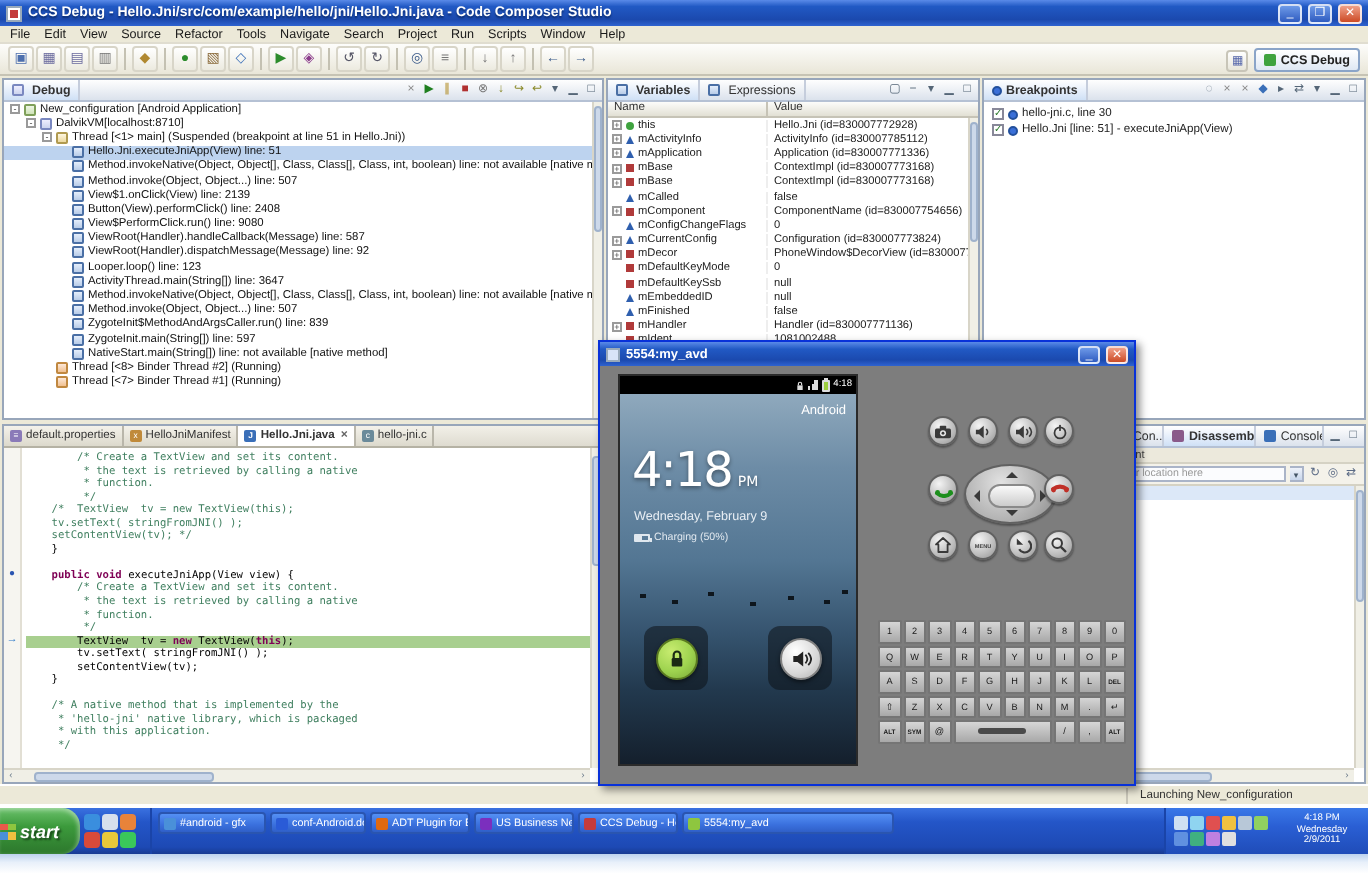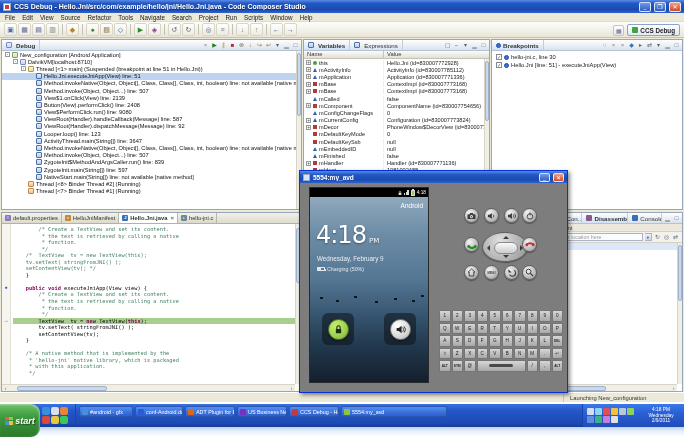--- a/index.html
+++ b/index.html
@@ -164,21 +164,21 @@
   #emu-keyboard{position:absolute;left:1px;top:123px;width:124px;display:flex;flex-direction:column;gap:1px;}
   .kb-row{display:grid;grid-template-columns:repeat(10,1fr);gap:1px;height:11.5px;}
   .key{background:linear-gradient(#d6d6d6,#a8a8a8);border:1px solid #757575;border-radius:1px;color:#1a1a1a;font-size:4.6px;display:flex;align-items:center;justify-content:center;overflow:hidden;}
   .key.small{font-size:3.2px;font-weight:bold;}
   .key.space{grid-column:span 4;}
   .space-bar{width:24px;height:3px;background:#4a4a4a;border-radius:1.5px;}
 
   
   #taskbar{position:absolute;left:0;top:404px;width:684px;height:23px;display:flex;align-items:flex-start;
     background:linear-gradient(180deg,#3a71e0 0%,var(--taskbar_blue,#2456c8) 30%,#1d49b4 85%,#173a92 100%);z-index:60;}
-  #start-btn{width:40px;height:33px;border-radius:0 9px 9px 0;display:flex;align-items:center;justify-content:center;gap:2px;color:#fff;font-weight:bold;font-style:italic;font-size:9px;flex:none;
+  #start-btn{width:40px;height:23px;border-radius:0 9px 9px 0;display:flex;align-items:center;justify-content:flex-start;gap:2px;color:#fff;font-weight:bold;font-style:italic;font-size:9px;flex:none;
     background:linear-gradient(180deg,#6cc26c 0%,var(--start_green,#3c9a3c) 40%,#2f7d2f 90%);box-shadow:inset -1px 1px 2px rgba(255,255,255,.4);text-shadow:1px 1px 1px #1a4a1a;}
   .flag{width:8px;height:8px;display:grid;grid-template-columns:1fr 1fr;grid-template-rows:1fr 1fr;gap:0.5px;flex:none;}
   .flag span:nth-child(1){background:#e85a4a;}.flag span:nth-child(2){background:#8ec63f;}
   .flag span:nth-child(3){background:#4a90d9;}.flag span:nth-child(4){background:#f0c040;}
   #quick-launch{width:36px;height:23px;display:flex;flex-wrap:wrap;align-content:center;gap:1px;padding:1px 2px;border-right:1px solid #1a44a8;flex:none;}
   .ql-icon{width:8px;height:8px;border-radius:2px;}
   #taskbar-buttons{display:flex;gap:2px;padding:2px 2px 0 3px;flex:1;overflow:hidden;}
   .task-btn{height:11px;background:linear-gradient(#5590f4,#3a70dd 60%,#2f5fc8);border:1px solid #2a55b0;border-radius:2px;color:#fff;font-size:5.4px;display:flex;align-items:center;gap:2px;padding:0 2px;white-space:nowrap;overflow:hidden;flex:none;}
   .task-ic{width:6px;height:6px;border-radius:1px;flex:none;}
   #systray{margin-left:auto;height:23px;display:flex;align-items:center;gap:2px;padding:0 3px 0 4px;border-left:1px solid #1a44a8;flex:none;

